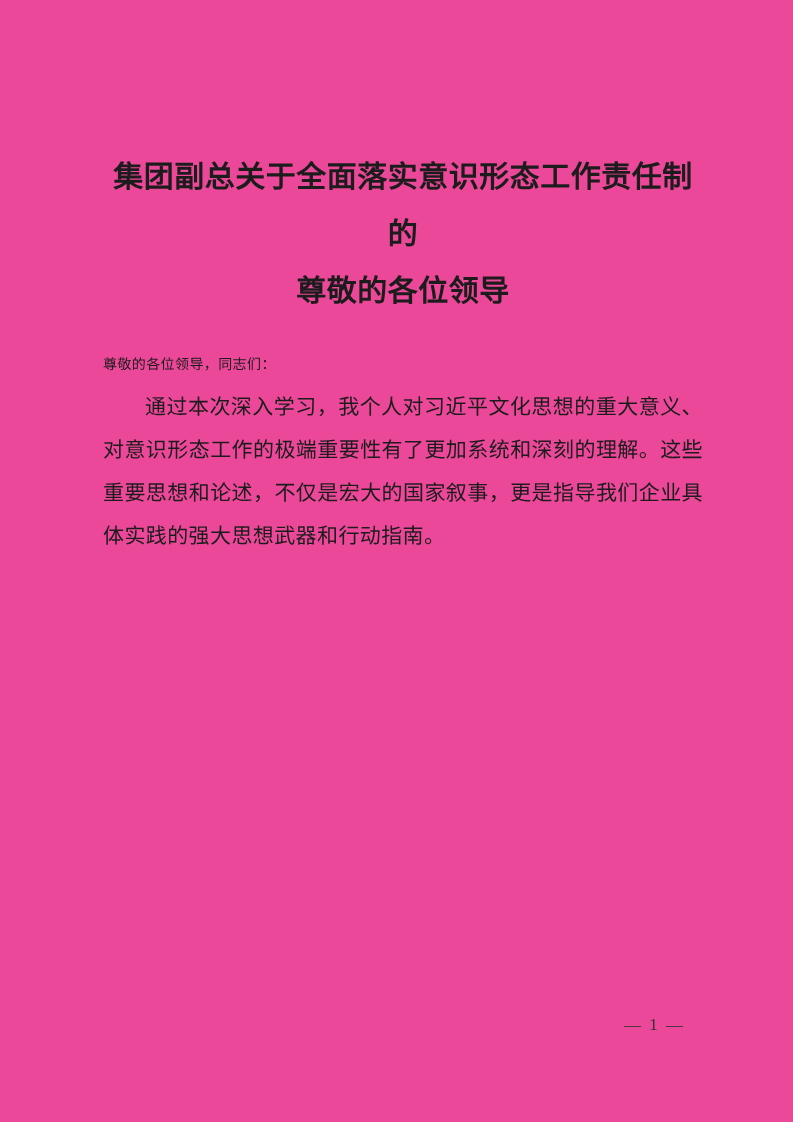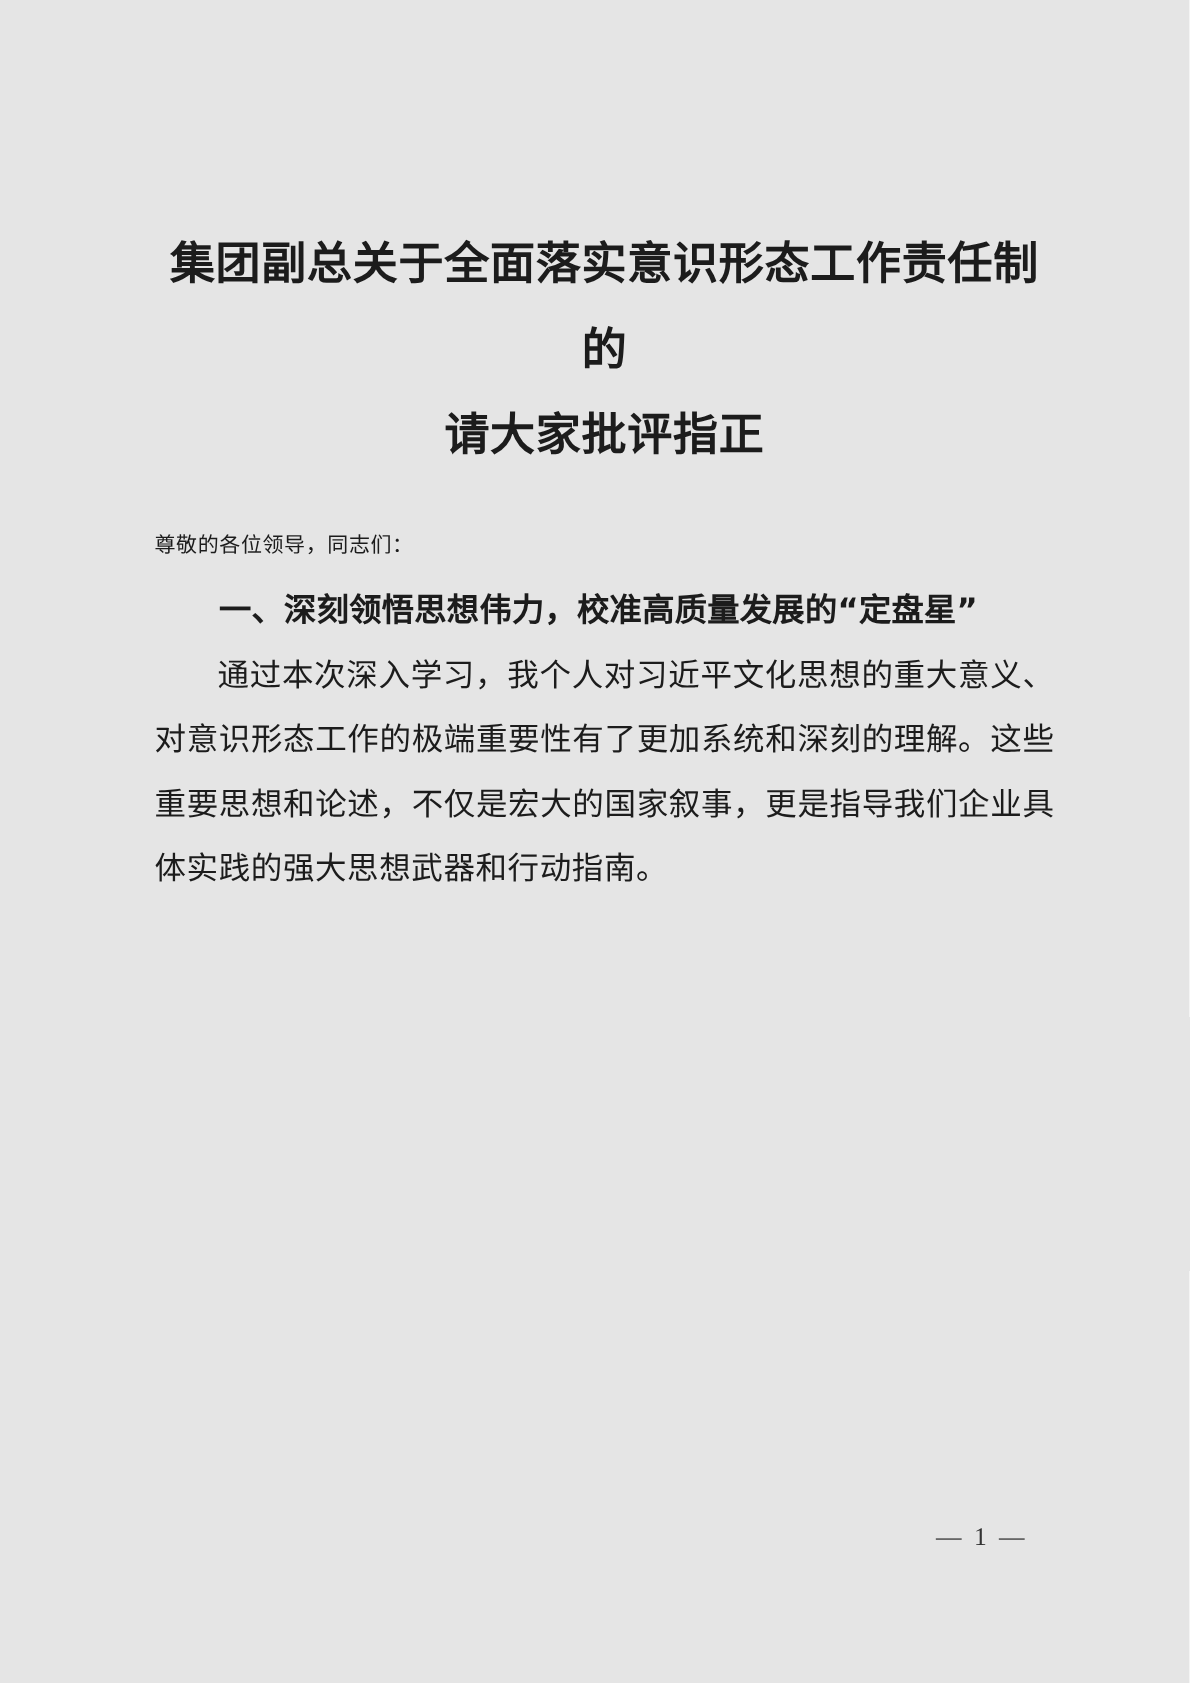--- a/index.html
+++ b/index.html
@@ -17,21 +17,21 @@
     overflow: hidden;
   }
 
   .page {
     position: absolute;
     top: 0;
     left: 0;
     width: 793px;
     height: 1122px;
     padding: 148px 90px 0 103px;
-    background: #e5e5e5;
+    background: #ec4899;
   }
 
   .doc-title {
     text-align: center;
     font-size: 30px;
     font-weight: bold;
     line-height: 57px;
     letter-spacing: 0.5px;
     margin-bottom: 24px;
     font-family: "Liberation Serif", "DejaVu Serif", serif;
@@ -80,29 +80,28 @@
     font-family: "Liberation Serif", "DejaVu Serif", serif;
   }
 </style>
 </head>
 <body>
 
 <div class="page">
 
   <h1 class="doc-title">
     <span class="title-line">集团副总关于全面落实意识形态工作责任制的</span>
-    <span class="title-line">请大家批评指正</span>
+    <span class="title-line">尊敬的各位领导</span>
   </h1>
 
   <div class="body-text">
 
     <p class="salutation">尊敬的各位领导，同志们：</p>
 
 
-    <p class="section-heading">一、深刻领悟思想伟力，校准高质量发展的“定盘星”</p>
 
     <p class="para">通过本次深入学习，我个人对习近平文化思想的重大意义、对意识形态工作的极端重要性有了更加系统和深刻的理解。这些重要思想和论述，不仅是宏大的国家叙事，更是指导我们企业具体实践的强大思想武器和行动指南。</p>
 
 
   </div>
 
   <div class="page-footer">— 1 —</div>
 
 </div>
 

